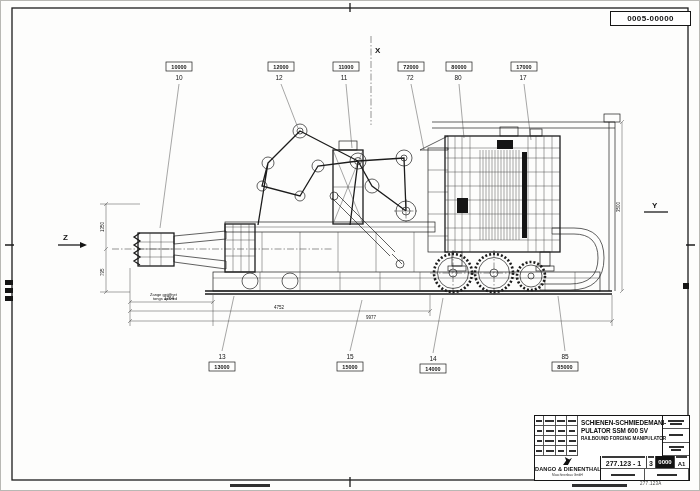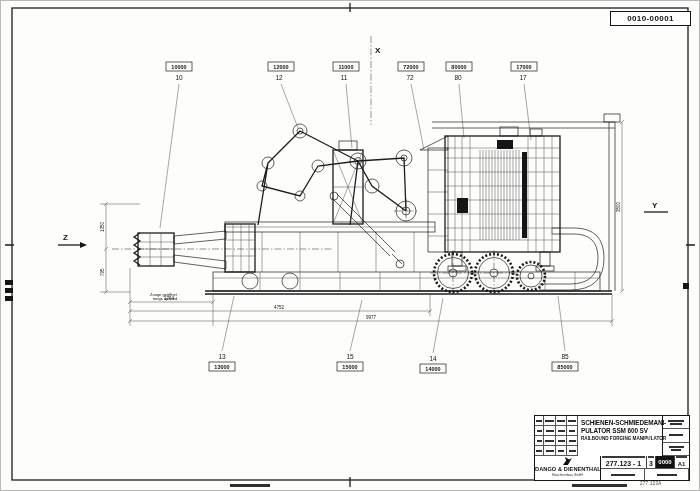--- a/index.html
+++ b/index.html
@@ -231,21 +231,21 @@
       <rect class="ln" x="420" y="364" width="26" height="9"></rect>
       <text class="txt b" x="433" y="371" font-size="5.5" text-anchor="middle">14000</text>
 
       <text class="txt" x="565" y="359" font-size="6.5" text-anchor="middle">85</text>
       <rect class="ln" x="552" y="362" width="26" height="9"></rect>
       <text class="txt b" x="565" y="369" font-size="5.5" text-anchor="middle">85000</text>
     </g>
   </svg>
 
   <div class="abs doc-box">
-    <span>0010-00001</span>
+    <span>0005-00000</span>
   </div>
 
   <div class="abs tb">
 
     <div class="tb-rev">
       <div class="c">
           <div class="bar" style="width:6px"></div>
         </div>
       <div class="c">
           <div class="bar" style="width:9px"></div>

